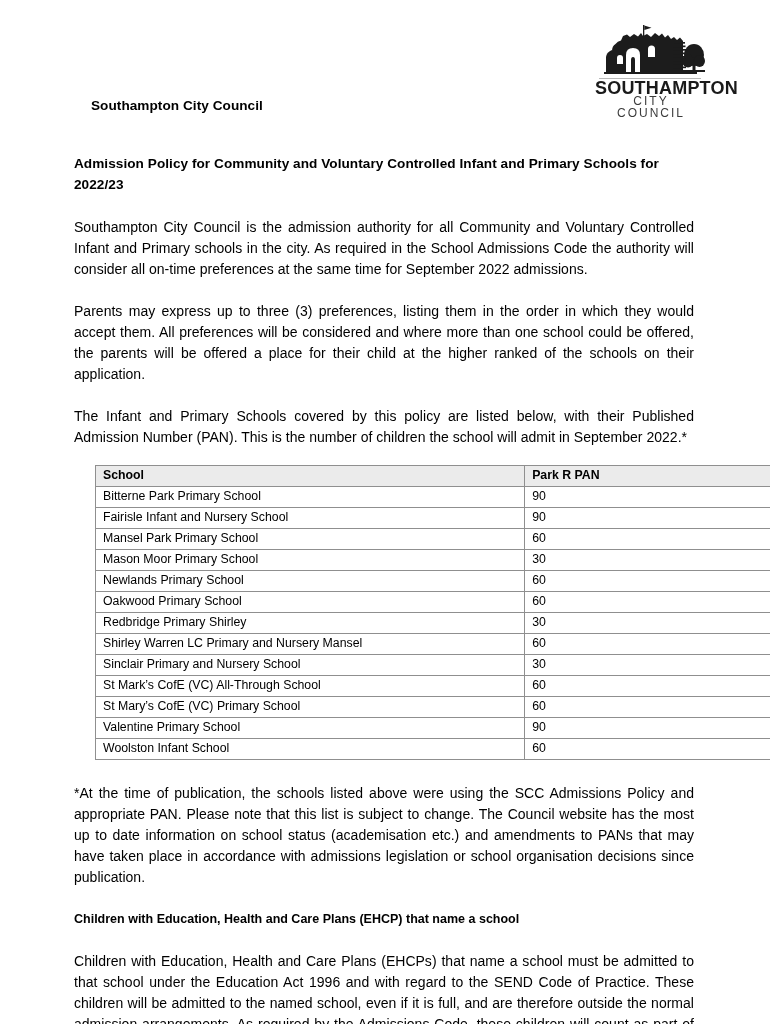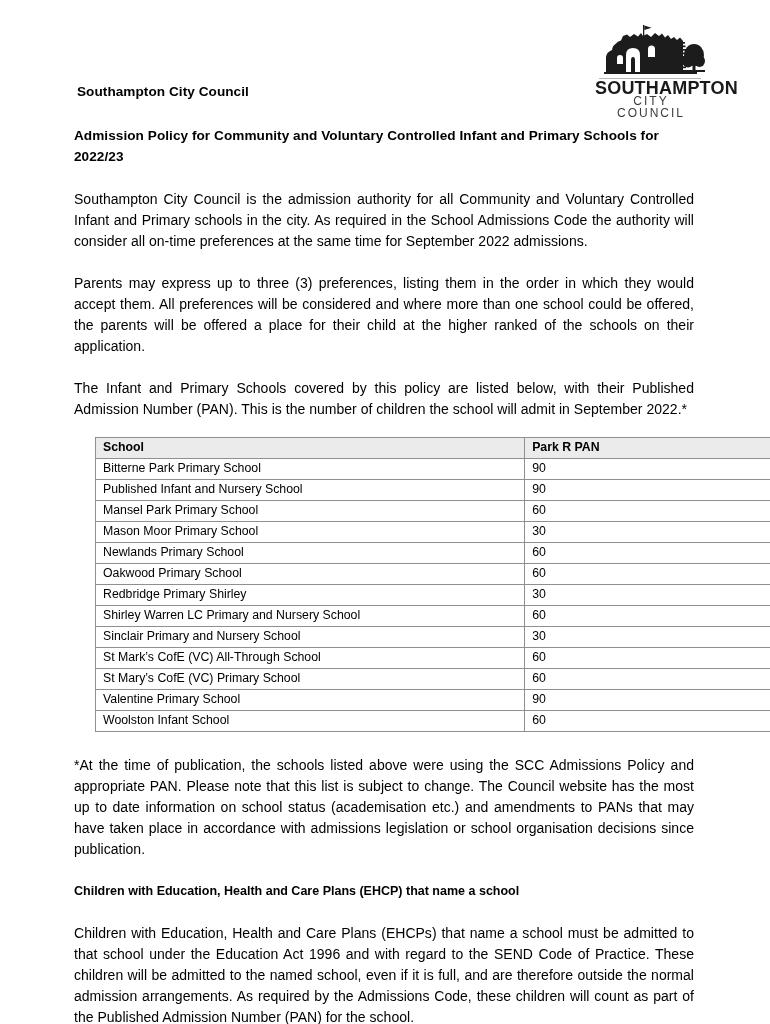--- a/index.html
+++ b/index.html
@@ -62,21 +62,21 @@
   .content {
     position: absolute;
     left: 74px;
     top: 0;
     width: 620px;
   }
   .org-title {
     font-size: 13.6px;
     font-weight: bold;
     line-height: 17px;
-    margin: 3px;
+    margin: 17px;
     padding-top: 80px;
     letter-spacing: 0.05px;
   }
   .doc-title {
     font-size: 13.6px;
     font-weight: bold;
     line-height: 21px;
     margin: 0;
     padding-top: 22px;
     letter-spacing: 0.05px;
@@ -213,21 +213,21 @@
             <th>School</th>
             <th>Park R PAN</th>
           </tr>
         </thead>
         <tbody>
           <tr>
             <td>Bitterne Park Primary School</td>
             <td>90</td>
           </tr>
           <tr>
-            <td>Published Infant and Nursery School</td>
+            <td>Fairisle Infant and Nursery School</td>
             <td>90</td>
           </tr>
           <tr>
             <td>Mansel Park Primary School</td>
             <td>60</td>
           </tr>
           <tr>
             <td>Mason Moor Primary School</td>
             <td>30</td>
           </tr>
@@ -237,21 +237,21 @@
           </tr>
           <tr>
             <td>Oakwood Primary School</td>
             <td>60</td>
           </tr>
           <tr>
             <td>Redbridge Primary Shirley</td>
             <td>30</td>
           </tr>
           <tr>
-            <td>Shirley Warren LC Primary and Nursery School</td>
+            <td>Shirley Warren LC Primary and Nursery Mansel</td>
             <td>60</td>
           </tr>
           <tr>
             <td>Sinclair Primary and Nursery School</td>
             <td>30</td>
           </tr>
           <tr>
             <td>St Mark’s CofE (VC) All-Through School</td>
             <td>60</td>
           </tr>

